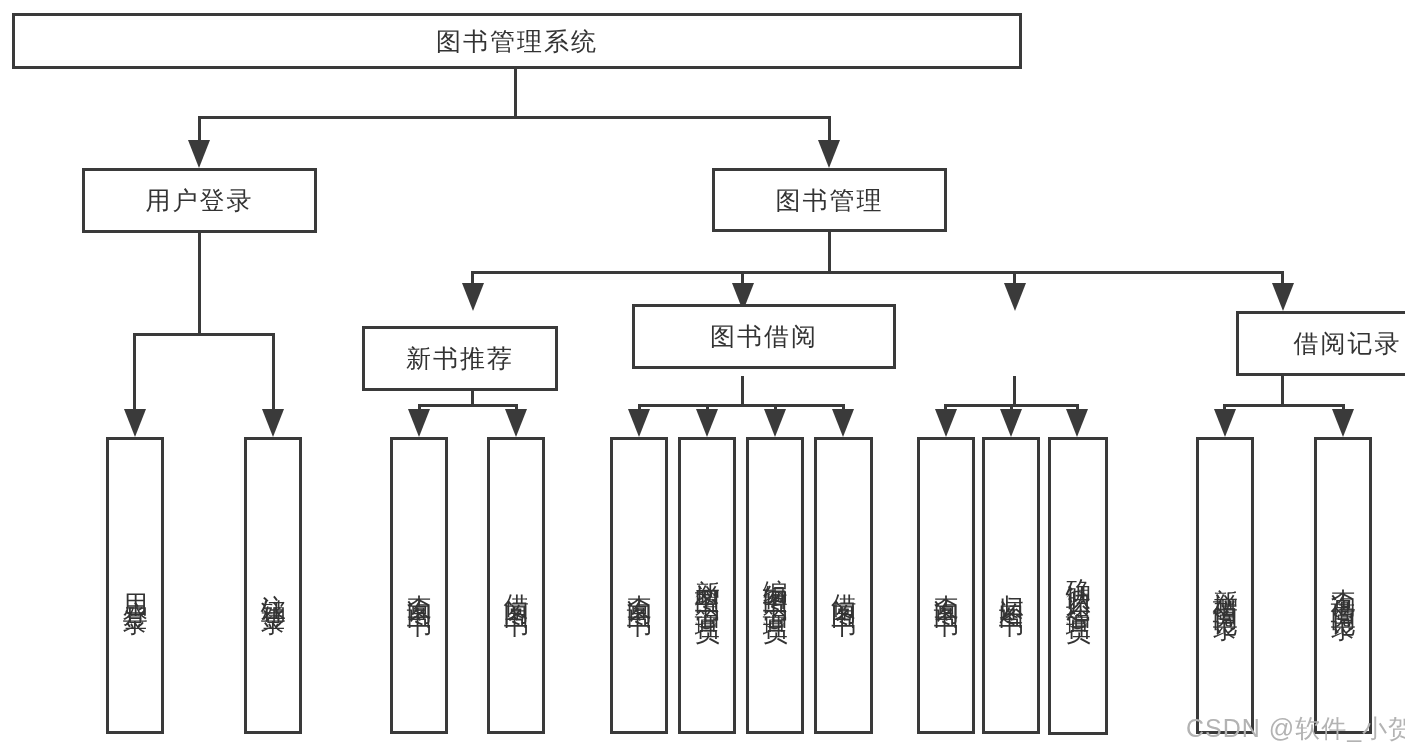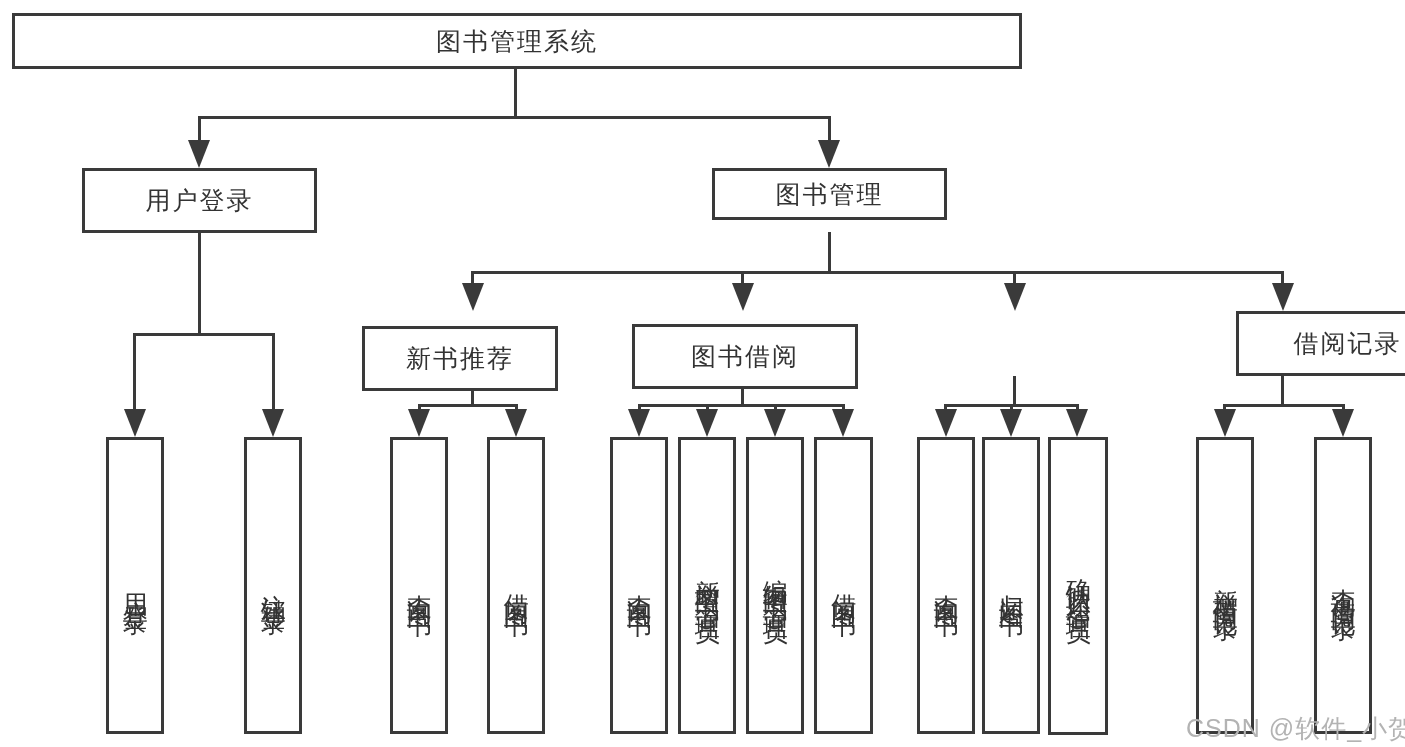--- a/index.html
+++ b/index.html
@@ -110,28 +110,28 @@
   <div class="vl" style="left:1342px;top:404px;height:8px"></div>
   <div class="arrow" style="left:1332px;top:409px"></div>
 
   <div class="box hbox" style="left:12px;top:13px;width:1010px;height:56px">
     <span>图书管理系统</span>
   </div>
 
   <div class="box hbox" style="left:82px;top:168px;width:235px;height:65px">
     <span>用户登录</span>
   </div>
-  <div class="box hbox" style="left:712px;top:168px;width:235px;height:52px">
+  <div class="box hbox" style="left:712px;top:168px;width:235px;height:64px">
     <span>图书管理</span>
   </div>
 
   <div class="box hbox" style="left:362px;top:326px;width:196px;height:65px">
     <span>新书推荐</span>
   </div>
-  <div class="box hbox" style="left:632px;top:324px;width:226px;height:65px">
+  <div class="box hbox" style="left:632px;top:304px;width:264px;height:65px">
     <span>图书借阅</span>
   </div>
   <div class="box hbox" style="left:1236px;top:311px;width:223px;height:65px">
     <span>借阅记录</span>
   </div>
 
   <div class="box vbox" style="left:106px;top:437px;width:58px;height:297px">
     <span class="vtext">用户登录</span>
   </div>
   <div class="box vbox" style="left:244px;top:437px;width:58px;height:297px">

